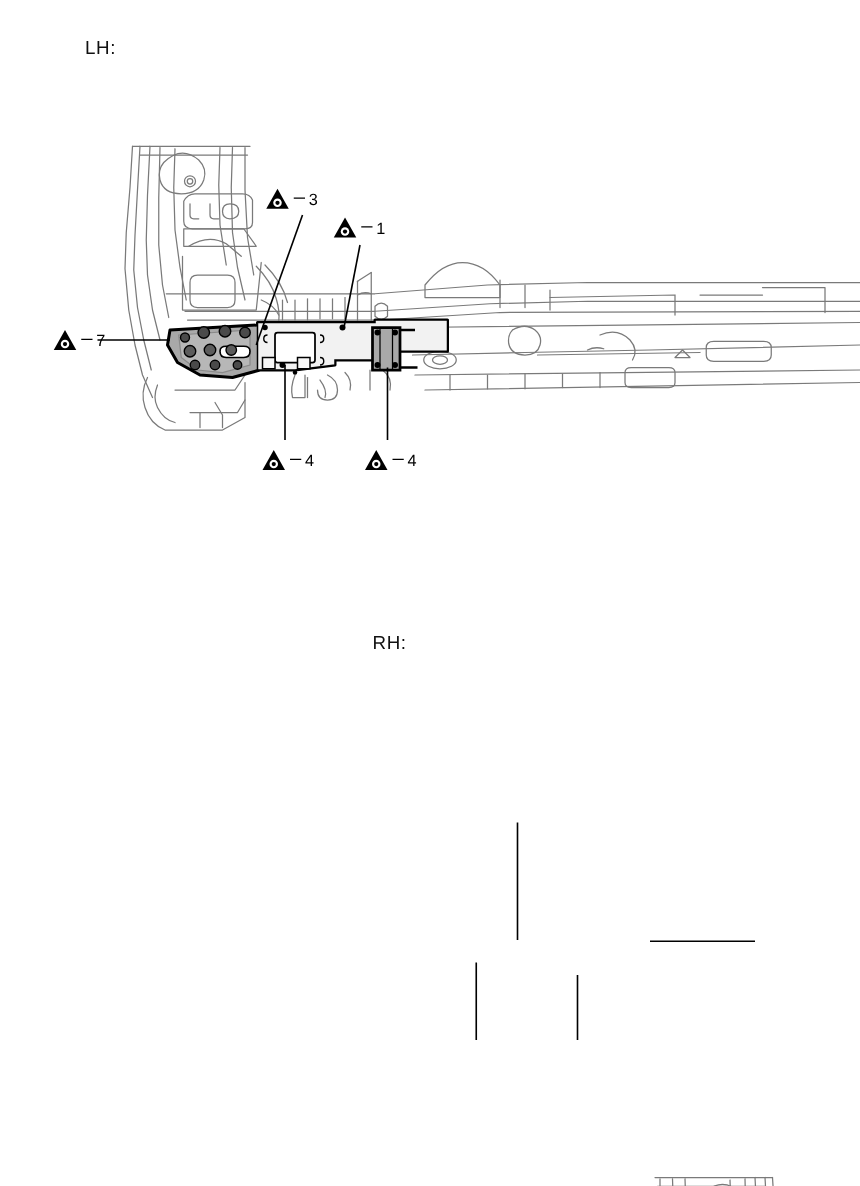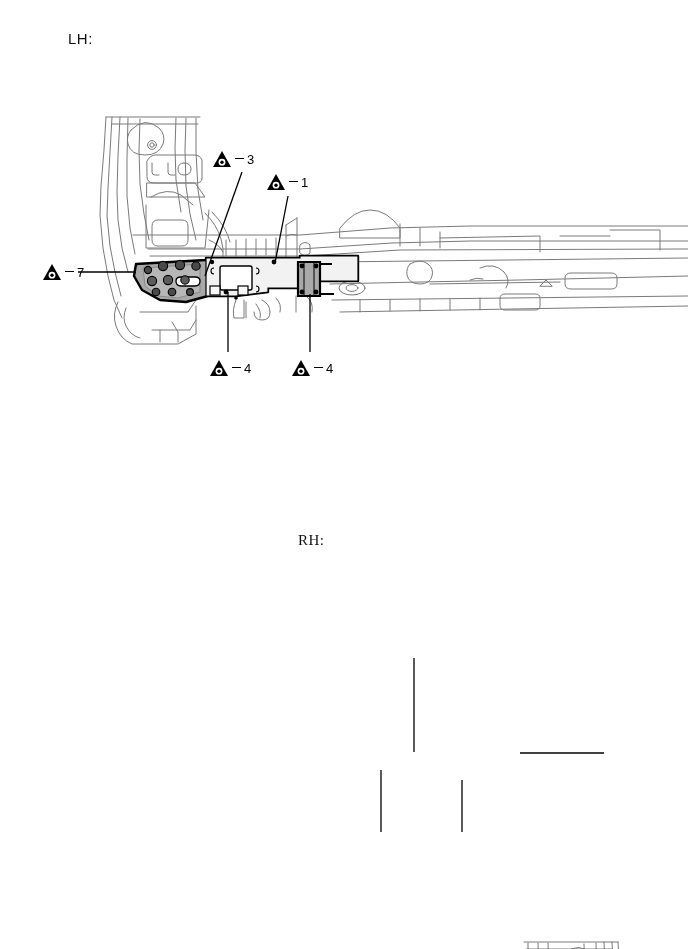--- a/index.html
+++ b/index.html
@@ -240,21 +240,21 @@
       <svg class="tri" viewBox="0 0 20 18">
         <path d="M10 1 L19 17 L1 17 Z" fill="#000"></path>
         <circle cx="10" cy="12.2" r="3.4" fill="#fff"></circle>
         <circle cx="10" cy="12.2" r="1.7" fill="#000"></circle>
       </svg>
       <span class="dash"></span>
       <span class="num">4</span>
     </div>
   </div>
 
-  <div class="side-label" style="left:298px;top:532px;font-family:Liberation Serif, serif;">RH:</div>
+  <div class="side-label" style="left:298px;top:506px;">RH:</div>
 
   <div class="fig" style="left:0px;top:470px;width:688px;height:479px;">
 
     <svg width="688" height="479" viewBox="0 0 688 479">
 
       <g transform="translate(688,0) scale(-1,1)">
         <g transform="translate(-36,355)">
           <g fill="none" stroke="#7a7a7a" stroke-width="1" stroke-linejoin="round" stroke-linecap="round">
             <path d="M106 117 L104 150 L101 186 L100 215 L103 248 L108 276 L114 300 L122 318"></path>
             <path d="M112 117 L110 152 L108 188 L107 216 L110 246 L115 272 L121 296"></path>

